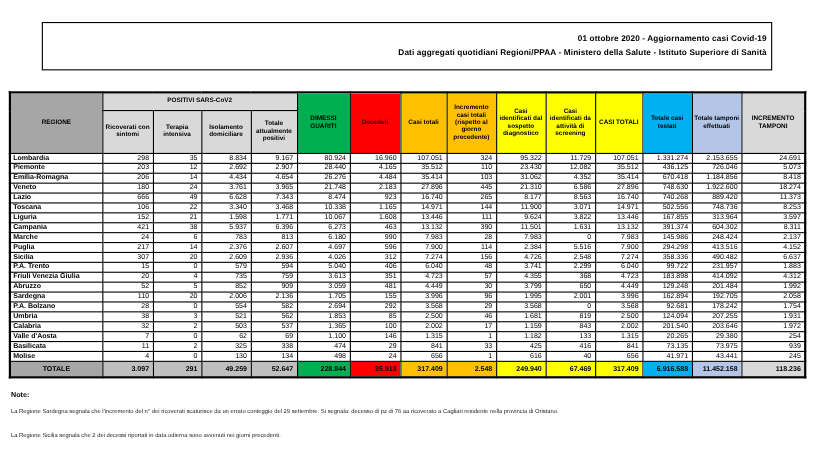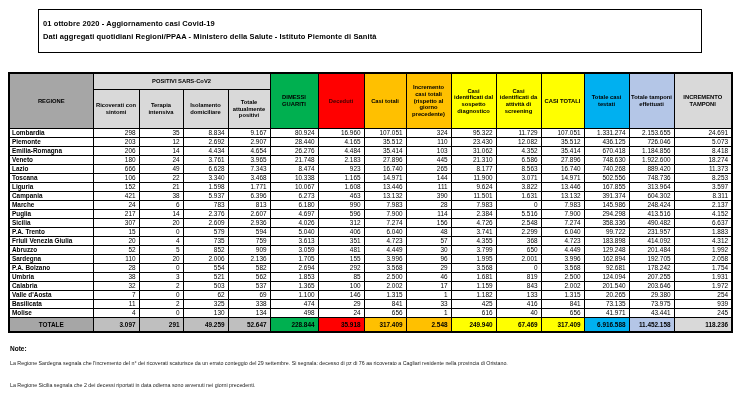--- a/index.html
+++ b/index.html
@@ -2,23 +2,23 @@
 <html><head>
 <meta charset="utf-8">
 <style>
   html,body{margin:0;padding:0;}
   body{
     width:740px;height:420px;background:#ffffff;
     font-family:"Liberation Sans", sans-serif;color:#000;
     position:relative;overflow:hidden;
   }
   .title-box{
-    margin:9px 38px 0 38px;
+    margin:20px 38px 0 38px;
     border:1px solid #000;
-    text-align:left;
+    text-align:right;
     padding:5px 4px 7px 4px;
   }
   .title-line{font-size:7.5px;font-weight:bold;margin:4px 0;letter-spacing:.1px;}
 
   table.covid{
     border-collapse:collapse;
     table-layout:fixed;
     margin:19px 0 0 8px;
     width:723px;
     border:2px solid #000;
@@ -72,21 +72,21 @@
   .notes{margin:12px 0 0 10px;}
   .notes-title{font-size:6.5px;font-weight:bold;}
   .note-line{font-size:5.3px;color:#1a1a1a;margin-top:8px;max-width:660px;}
   .note-line.second{margin-top:16px;}
 </style>
 </head>
 <body>
 
 <div class="title-box">
   <div class="title-line">01 ottobre 2020 - Aggiornamento casi Covid-19</div>
-  <div class="title-line">Dati aggregati quotidiani Regioni/PPAA - Ministero della Salute - Istituto Piemonte di Sanità</div>
+  <div class="title-line">Dati aggregati quotidiani Regioni/PPAA - Ministero della Salute - Istituto Superiore di Sanità</div>
 </div>
 
 <table class="covid">
   <colgroup>
     <col style="width:84px">
       <col style="width:46px">
       <col style="width:44px">
       <col style="width:45px">
     <col style="width:42px">
       <col style="width:48px">

